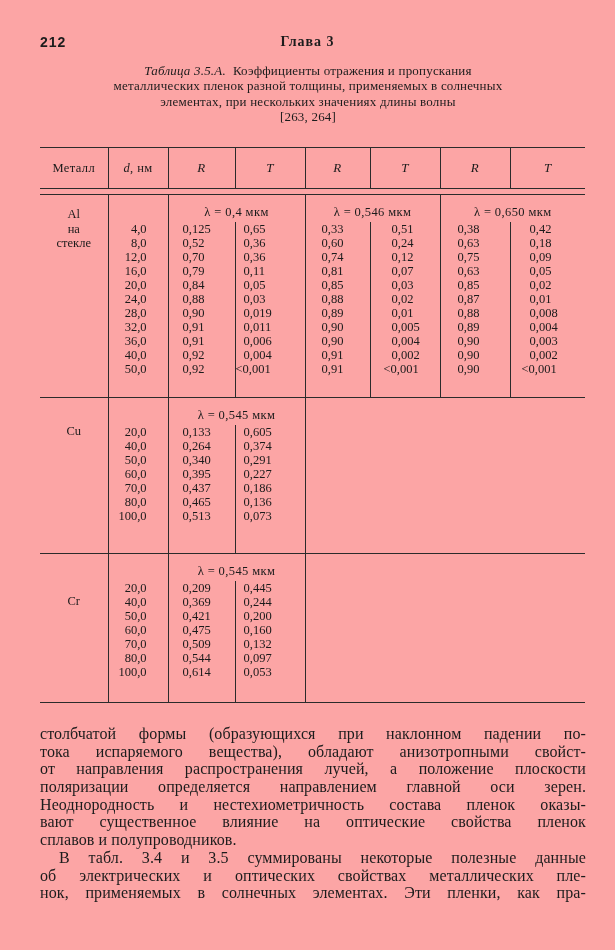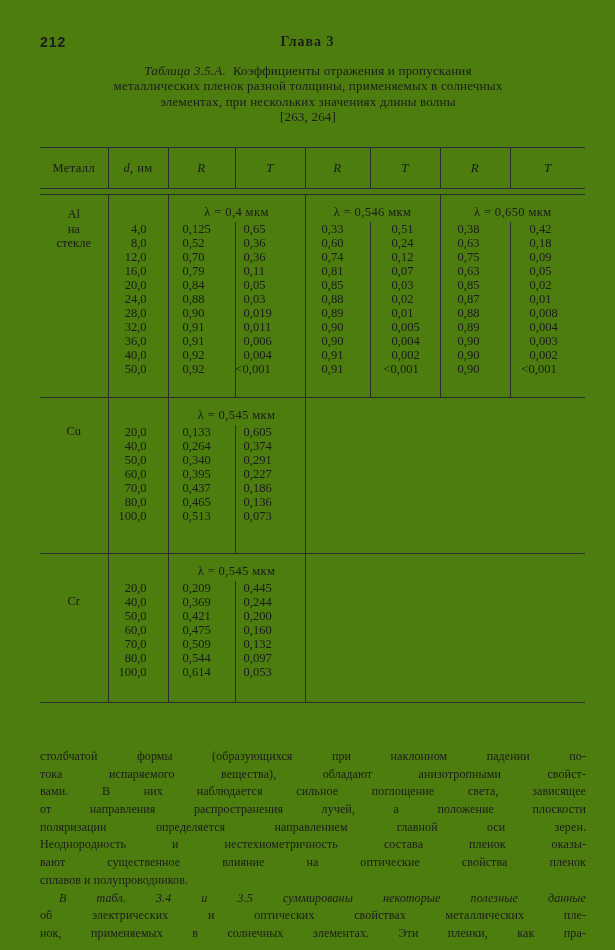--- a/index.html
+++ b/index.html
@@ -1,19 +1,19 @@
 <!DOCTYPE html>
 <html><head>
 <meta charset="utf-8">
 <style>
   html,body { margin:0; padding:0; }
   body { width:615px; height:950px; background:#e9e7e2; }
   .page {
     position:relative; width:615px; height:950px;
-    background:#4d7c0f; color:#1c1c1c; overflow:hidden;
+    background:#fca5a5; color:#1c1c1c; overflow:hidden;
     font-family:"Liberation Serif", serif;
   }
   
   .runhead { position:absolute; top:34px; left:0; width:615px; height:18px;
              font-family:"Liberation Sans", sans-serif; font-weight:bold; font-size:14px; }
   .pagenum { position:absolute; left:40px; top:0; letter-spacing:1px; }
   .chapter { position:absolute; left:0; top:0; width:100%; text-align:center; letter-spacing:1px;font-family:Liberation Serif, serif; }
   
   .caption { position:absolute; top:63px; left:34px; width:548px;
              text-align:center; font-size:13px; line-height:15.4px; letter-spacing:0.2px; }
@@ -44,25 +44,25 @@
   .coef tbody.sec-2 tr.last td { padding-bottom:23px; }
   .coef .c1 { text-align:right; padding-right:21px; }
   .coef .c2 { padding-left:14px; }
   .coef .c3 { padding-left:8px; }
   .coef .c4 { padding-left:16px; }
   .coef .c5 { padding-left:21px; }
   .coef .c6 { padding-left:17px; }
   .coef .c7 { padding-left:19px;margin-left:28px; }
   .coef .lt { text-indent:-8px; }
   
-  .bodytext { position:absolute; top:748px; left:40px; width:546px;
-              font-size:12px; line-height:17.7px; letter-spacing:0.1px; }
+  .bodytext { position:absolute; top:725px; left:40px; width:546px;
+              font-size:16px; line-height:17.7px; letter-spacing:0.1px; }
   .bodytext .line { text-align:justify; text-align-last:justify; height:17.7px; }
   .bodytext .line.end { text-align-last:left; }
-  .bodytext .line.ind { padding-left:19px;font-style:italic; }
+  .bodytext .line.ind { padding-left:19px; }
 </style>
 </head>
 <body>
 
 <div class="page">
 
   <div class="runhead">
     <span class="pagenum">212</span>
     <span class="chapter">Глава 3</span>
   </div>
@@ -300,21 +300,20 @@
           <td class="c1 bl">100,0</td>
           <td class="c2 bl">0,614</td>
           <td class="c3 bl">0,053</td>
         </tr>
       </tbody>
     </table>
 
   <div class="bodytext" id="bodytext">
       <div class="line">столбчатой формы (образующихся при наклонном падении по-</div>
       <div class="line">тока испаряемого вещества), обладают анизотропными свойст-</div>
-      <div class="line">вами. В них наблюдается сильное поглощение света, зависящее</div>
       <div class="line">от направления распространения лучей, а положение плоскости</div>
       <div class="line">поляризации определяется направлением главной оси зерен.</div>
       <div class="line">Неоднородность и нестехиометричность состава пленок оказы-</div>
       <div class="line">вают существенное влияние на оптические свойства пленок</div>
       <div class="line end">сплавов и полупроводников.</div>
       <div class="line ind">В табл. 3.4 и 3.5 суммированы некоторые полезные данные</div>
       <div class="line">об электрических и оптических свойствах металлических пле-</div>
       <div class="line">нок, применяемых в солнечных элементах. Эти пленки, как пра-</div>
     </div>
 

